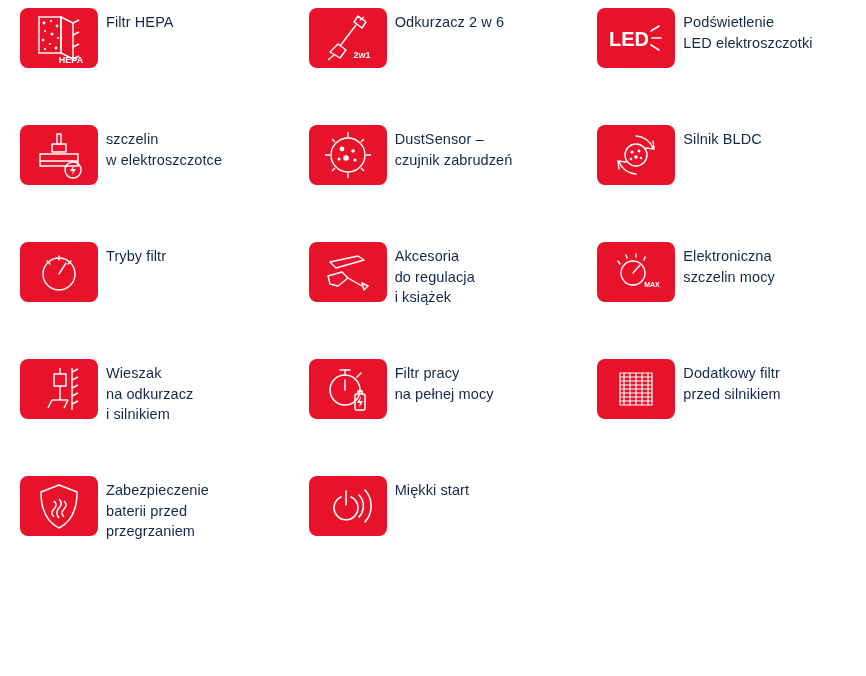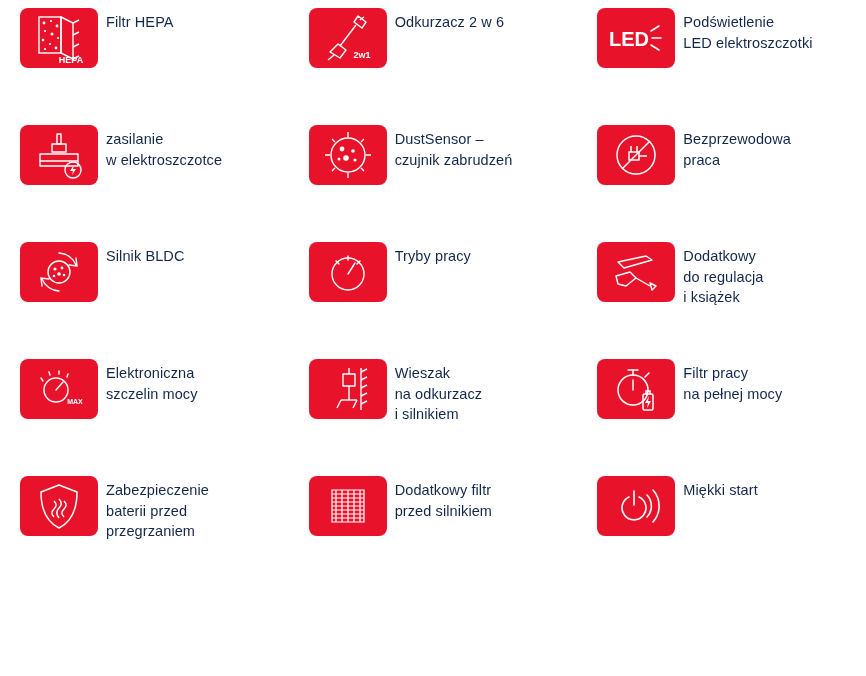--- a/index.html
+++ b/index.html
@@ -135,21 +135,21 @@
           <path d="M10 28 L48 28 L48 40 L10 40 Z"></path>
           <path d="M10 35 L48 35"></path>
         </g>
         <g stroke="#ffffff" stroke-width="1.4" fill="none">
           <circle cx="43" cy="44" r="8"></circle>
         </g>
         <path d="M44 39 L40 45 L43 45 L42 49 L46 43 L43 43 Z" fill="#ffffff"></path>
       </svg>
     </div>
     <div class="feature-label">
-      <span class="line">zasilanie</span>
+      <span class="line">szczelin</span>
       <span class="line">w elektroszczotce</span>
     </div>
   </div>
 
   <div class="feature">
     <div class="icon-tile">
       <svg width="58" height="58" viewBox="0 0 58 58">
         <g stroke="#ffffff" stroke-width="1.4" fill="none">
           <circle cx="29" cy="29" r="17"></circle>
           <path d="M29 6 L29 11 M29 47 L29 52 M6 29 L11 29 M47 29 L52 29"></path>
@@ -163,37 +163,20 @@
           <circle cx="20" cy="33" r="1.5"></circle>
         </g>
       </svg>
     </div>
     <div class="feature-label">
       <span class="line">DustSensor –</span>
       <span class="line">czujnik zabrudzeń</span>
     </div>
   </div>
 
-  <div class="feature">
-    <div class="icon-tile">
-      <svg width="58" height="58" viewBox="0 0 58 58">
-        <g stroke="#ffffff" stroke-width="1.5" fill="none">
-          <circle cx="29" cy="29" r="19"></circle>
-          <path d="M15 43 L43 15"></path>
-          <path d="M22 26 L32 26 L32 34 L22 34 Z"></path>
-          <path d="M24 26 L24 20 M30 26 L30 20"></path>
-          <path d="M32 30 L40 30"></path>
-        </g>
-      </svg>
-    </div>
-    <div class="feature-label">
-      <span class="line">Bezprzewodowa</span>
-      <span class="line">praca</span>
-    </div>
-  </div>
 
   <div class="feature">
     <div class="icon-tile">
       <svg width="58" height="58" viewBox="0 0 58 58">
         <g stroke="#ffffff" stroke-width="1.4" fill="none" stroke-linecap="round">
           <path d="M29 10 A19 19 0 0 1 46 22"></path>
           <path d="M46 15 L47 23 L39 22"></path>
           <path d="M29 48 A19 19 0 0 1 12 36"></path>
           <path d="M12 43 L11 35 L19 36"></path>
           <circle cx="29" cy="29" r="11"></circle>
@@ -216,37 +199,37 @@
     <div class="icon-tile">
       <svg width="58" height="58" viewBox="0 0 58 58">
         <g stroke="#ffffff" stroke-width="1.4" fill="none" stroke-linecap="round">
           <circle cx="29" cy="31" r="16"></circle>
           <path d="M29 31 L36 20"></path>
           <path d="M17 18 L20 21 M29 13 L29 17 M41 18 L38 21"></path>
         </g>
       </svg>
     </div>
     <div class="feature-label">
-      <span class="line">Tryby pracy</span>
+      <span class="line">Tryby filtr</span>
     </div>
   </div>
 
   <div class="feature">
     <div class="icon-tile">
       <svg width="60" height="52" viewBox="0 0 60 52">
         <g stroke="#ffffff" stroke-width="1.4" fill="none" stroke-linejoin="round">
           <path d="M12 16 L40 10 L46 14 L18 22 Z"></path>
           <path d="M10 30 L24 26 L30 32 L20 40 L12 38 Z"></path>
           <path d="M30 32 L44 40"></path>
           <path d="M44 37 L50 40 L46 44 Z"></path>
         </g>
       </svg>
     </div>
     <div class="feature-label">
-      <span class="line">Dodatkowy</span>
+      <span class="line">Akcesoria</span>
       <span class="line">do regulacja</span>
       <span class="line">i książek</span>
     </div>
   </div>
 
   <div class="feature">
     <div class="icon-tile">
       <svg width="60" height="58" viewBox="0 0 60 58">
         <g stroke="#ffffff" stroke-width="1.4" fill="none" stroke-linecap="round">
           <circle cx="27" cy="30" r="12"></circle>
@@ -299,54 +282,54 @@
       </svg>
     </div>
     <div class="feature-label">
       <span class="line">Filtr pracy</span>
       <span class="line">na pełnej mocy</span>
     </div>
   </div>
 
   <div class="feature">
     <div class="icon-tile">
+      <svg width="56" height="56" viewBox="0 0 56 56">
+        <g stroke="#ffffff" stroke-width="1.2" fill="none">
+          <path d="M12 12 L44 12 L44 44 L12 44 Z"></path>
+          <path d="M12 16 L44 16 M12 20 L44 20 M12 24 L44 24 M12 28 L44 28 M12 32 L44 32 M12 36 L44 36 M12 40 L44 40"></path>
+          <path d="M16 12 L16 44 M22 12 L22 44 M28 12 L28 44 M34 12 L34 44 M40 12 L40 44"></path>
+        </g>
+      </svg>
+    </div>
+    <div class="feature-label">
+      <span class="line">Dodatkowy filtr</span>
+      <span class="line">przed silnikiem</span>
+    </div>
+  </div>
+
+  <div class="feature">
+    <div class="icon-tile">
       <svg width="56" height="58" viewBox="0 0 56 58">
         <g stroke="#ffffff" stroke-width="1.5" fill="none" stroke-linejoin="round">
           <path d="M28 8 L46 15 C46 34 40 45 28 51 C16 45 10 34 10 15 Z"></path>
           <path d="M23 24 C26 27 26 29 23 32 C20 35 20 37 23 40"></path>
           <path d="M28 22 C31 25 31 28 28 31 C25 34 25 37 28 41"></path>
           <path d="M33 24 C36 27 36 29 33 32 C30 35 30 37 33 40"></path>
         </g>
       </svg>
     </div>
     <div class="feature-label">
       <span class="line">Zabezpieczenie</span>
       <span class="line">baterii przed</span>
       <span class="line">przegrzaniem</span>
     </div>
   </div>
 
   <div class="feature">
     <div class="icon-tile">
-      <svg width="56" height="56" viewBox="0 0 56 56">
-        <g stroke="#ffffff" stroke-width="1.2" fill="none">
-          <path d="M12 12 L44 12 L44 44 L12 44 Z"></path>
-          <path d="M12 16 L44 16 M12 20 L44 20 M12 24 L44 24 M12 28 L44 28 M12 32 L44 32 M12 36 L44 36 M12 40 L44 40"></path>
-          <path d="M16 12 L16 44 M22 12 L22 44 M28 12 L28 44 M34 12 L34 44 M40 12 L40 44"></path>
-        </g>
-      </svg>
-    </div>
-    <div class="feature-label">
-      <span class="line">Dodatkowy filtr</span>
-      <span class="line">przed silnikiem</span>
-    </div>
-  </div>
-
-  <div class="feature">
-    <div class="icon-tile">
       <svg width="58" height="58" viewBox="0 0 58 58">
         <g stroke="#ffffff" stroke-width="1.6" fill="none" stroke-linecap="round">
           <path d="M22 20 A12 12 0 1 0 32 20"></path>
           <path d="M27 14 L27 28"></path>
           <path d="M40 18 A16 16 0 0 1 40 40"></path>
           <path d="M46 13 A24 24 0 0 1 46 45"></path>
         </g>
       </svg>
     </div>
     <div class="feature-label">

